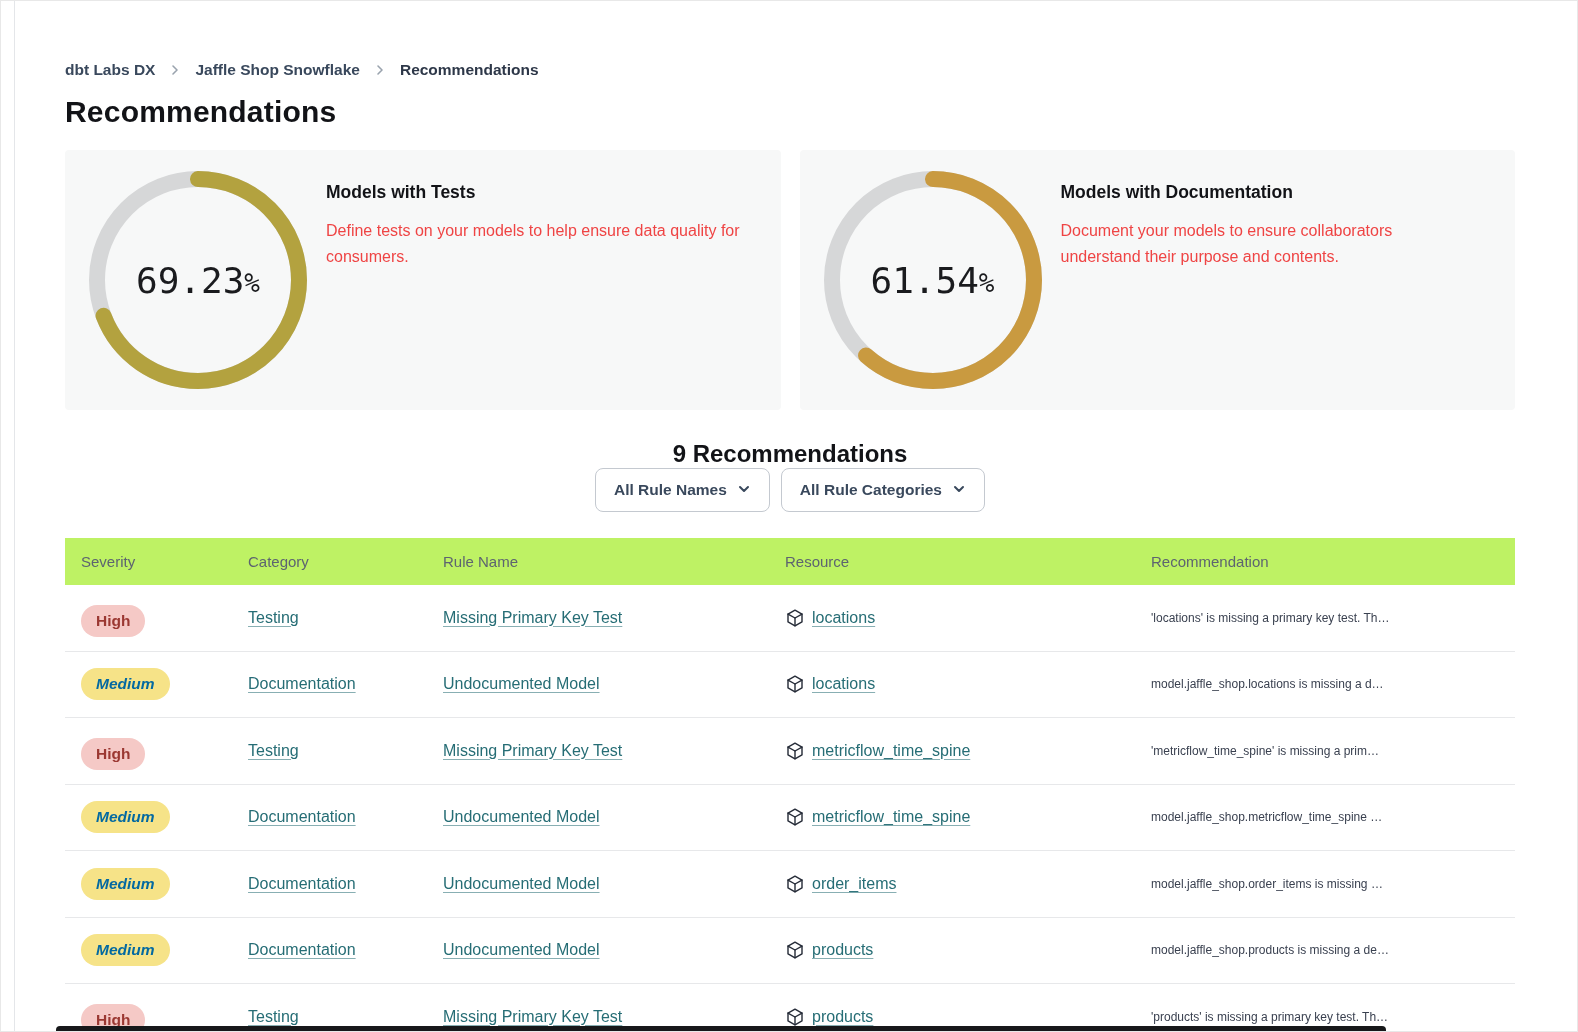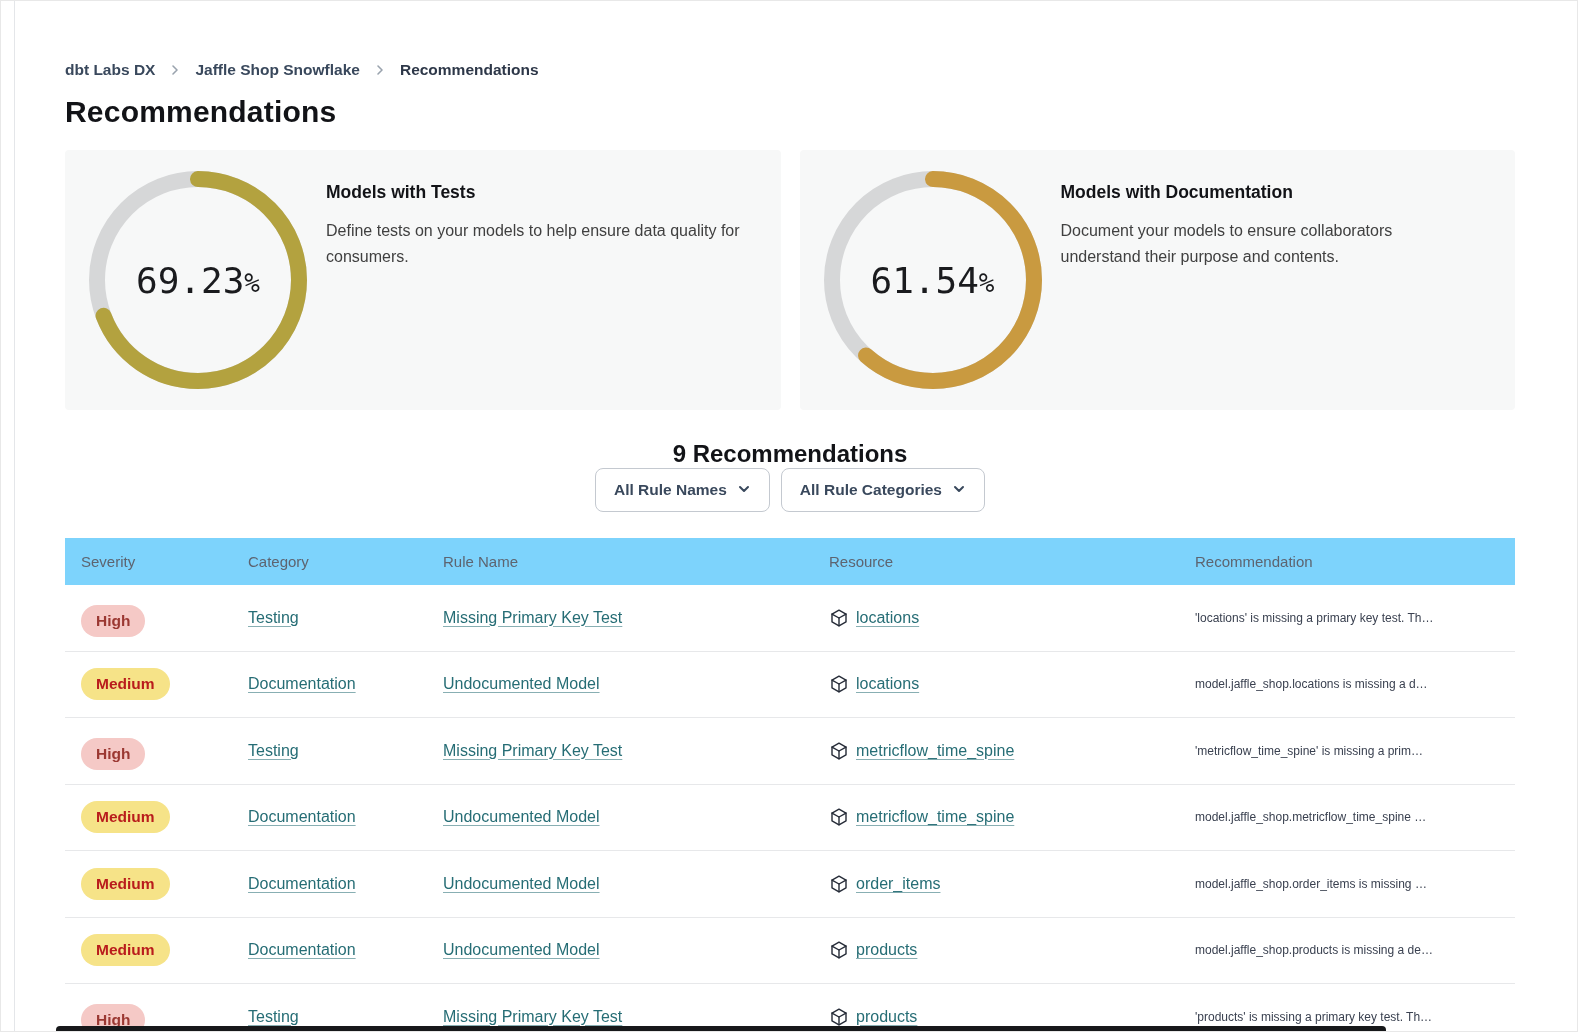--- a/index.html
+++ b/index.html
@@ -29,50 +29,50 @@
   .donut-wrap { position:relative; width:218px; height:218px; flex:0 0 auto; }
   .donut-wrap svg { display:block; }
   .donut-label {
     position:absolute; inset:0; display:flex; align-items:center; justify-content:center;
     font-family:"DejaVu Sans Mono", monospace; color:#1a1b1e;
   }
   .donut-num { font-size:36px; }
   .donut-unit { font-size:26px; margin-top:6px; }
   .card-text { margin-left:19px; padding-top:11px; }
   .card-title { font-size:17.5px; font-weight:700; color:#121317; margin-bottom:15px; }
-  .card-desc { font-size:16px; line-height:26px; color:#404040; }
+  .card-desc { font-size:16px; line-height:26px; color:#ef4444; }
   .card:nth-child(1) .card-desc { max-width:455px; }
   .card:nth-child(2) .card-desc { max-width:395px; }
 
   
   .list-bar { display:flex; align-items:center; justify-content:space-between; margin-top:30px;flex-direction:column; }
   .list-count { font-size:24px; font-weight:700; color:#121317; }
   .filters { display:flex; gap:11px; }
   .filter-btn {
     display:flex; align-items:center; gap:10px; height:44px; padding:0 18px;
     background:#fff; border:1px solid #c4c9d0; border-radius:8px;
     font-family:"Liberation Sans", sans-serif; font-size:15.5px; font-weight:600; color:#39485c; cursor:pointer;text-align:right;
   }
   .filter-btn svg { margin-top:1px; }
 
   
   .table { margin-top:26px; width:1450px; }
-  .thead { display:flex; align-items:center; height:47px; background:#7dd3fc; }
+  .thead { display:flex; align-items:center; height:47px; background:#bef264; }
   .th { font-size:15px; color:#5d6470; font-weight:400; }
   .trow { display:flex; align-items:center; height:66.5px; border-bottom:1px solid #e7e8ea; background:#fff; }
   .cell { display:flex; align-items:center; }
   .c-sev  { width:183px; padding-left:16px; }
   .c-cat  { width:195px; }
   .c-rule { width:342px; }
-  .c-res  { width:366px;margin-left:44px; }
+  .c-res  { width:366px; }
   .c-rec  { flex:1; min-width:0; }
 
   .badge { display:inline-block; padding:6px 15px; border-radius:18px; font-size:15.5px; font-weight:700; line-height:1.3; }
   .badge-high   { background:#f5c9c6; color:#9b3832;margin-top:7px; }
-  .badge-medium { background:#f6e388; color:#b91c1c; }
+  .badge-medium { background:#f6e388; color:#0369a1;font-style:italic; }
 
   .tlink {
     color:#266d75; font-size:16px; text-decoration:underline;
     text-decoration-color:rgba(38,109,117,.55); text-underline-offset:3px; cursor:pointer;
   }
   .cube { width:20px; height:20px; margin-right:7px; color:#262c38; flex:0 0 auto; }
   .rec-text { font-size:12px; color:#3a4150; white-space:nowrap; overflow:hidden; }
 
   .bottom-scrollbar {
     position:absolute; left:55px; top:1025px; width:1330px; height:8px;

